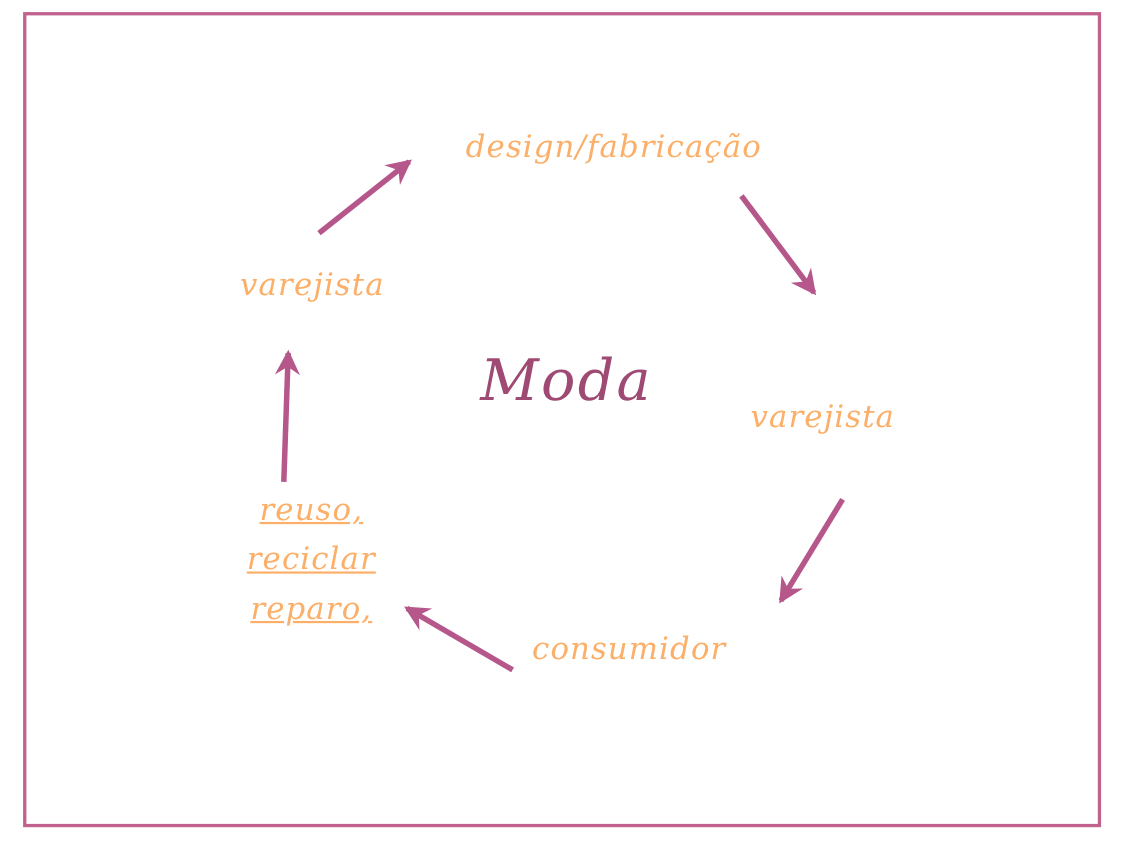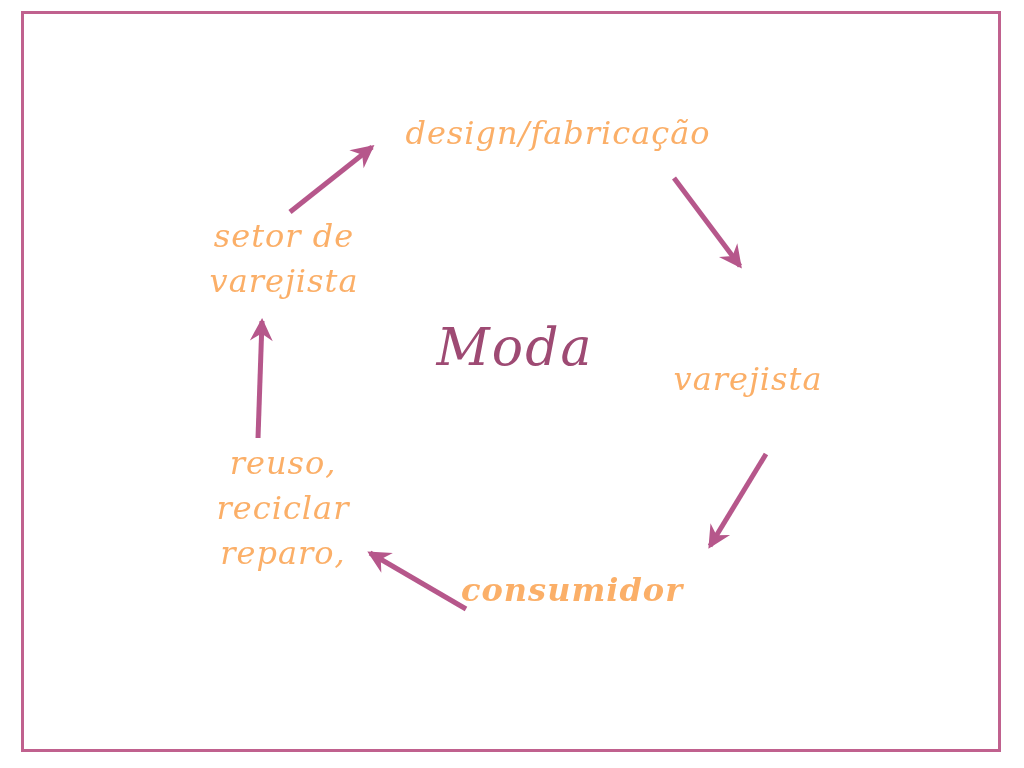--- a/index.html
+++ b/index.html
@@ -38,21 +38,21 @@
     fill:none;
   }
   .arrow-head{
     fill:var(--arrow_pink);
   }
   .node{
     position:absolute;
     transform:translate(-50%,-50%);
     color:var(--orange_label);
     font-style:italic;
-    font-size:32px;
+    font-size:28px;
     line-height:45px;
     text-align:center;
     white-space:nowrap;
     letter-spacing:1px;
   }
   .title{
     position:absolute;
     left:515px;top:347px;
     transform:translate(-50%,-50%);
     color:var(--title_pink);
@@ -85,26 +85,25 @@
   </svg>
 
   <div class="title">
     <div>Moda</div>
   </div>
 
   <div class="node" style="left:558px;top:133px;">design/fabricação</div>
 
   <div class="node" style="left:748px;top:353px;margin-top:26px;">varejista</div>
 
-  <div class="node" style="left:572px;top:590px;font-weight:bold;">consumidor</div>
+  <div class="node" style="left:572px;top:590px;">consumidor</div>
 
-  <div class="node" style="left:283px;top:508px;">
+  <div class="node" style="left:283px;top:508px;text-decoration:underline;">
     <div>reuso,</div>
     <div>reciclar</div>
     <div>reparo,</div>
   </div>
 
   <div class="node" style="left:284px;top:259px;">
-    <div>setor de</div>
     <div>varejista</div>
   </div>
 
 </div>
 
 </body></html>

